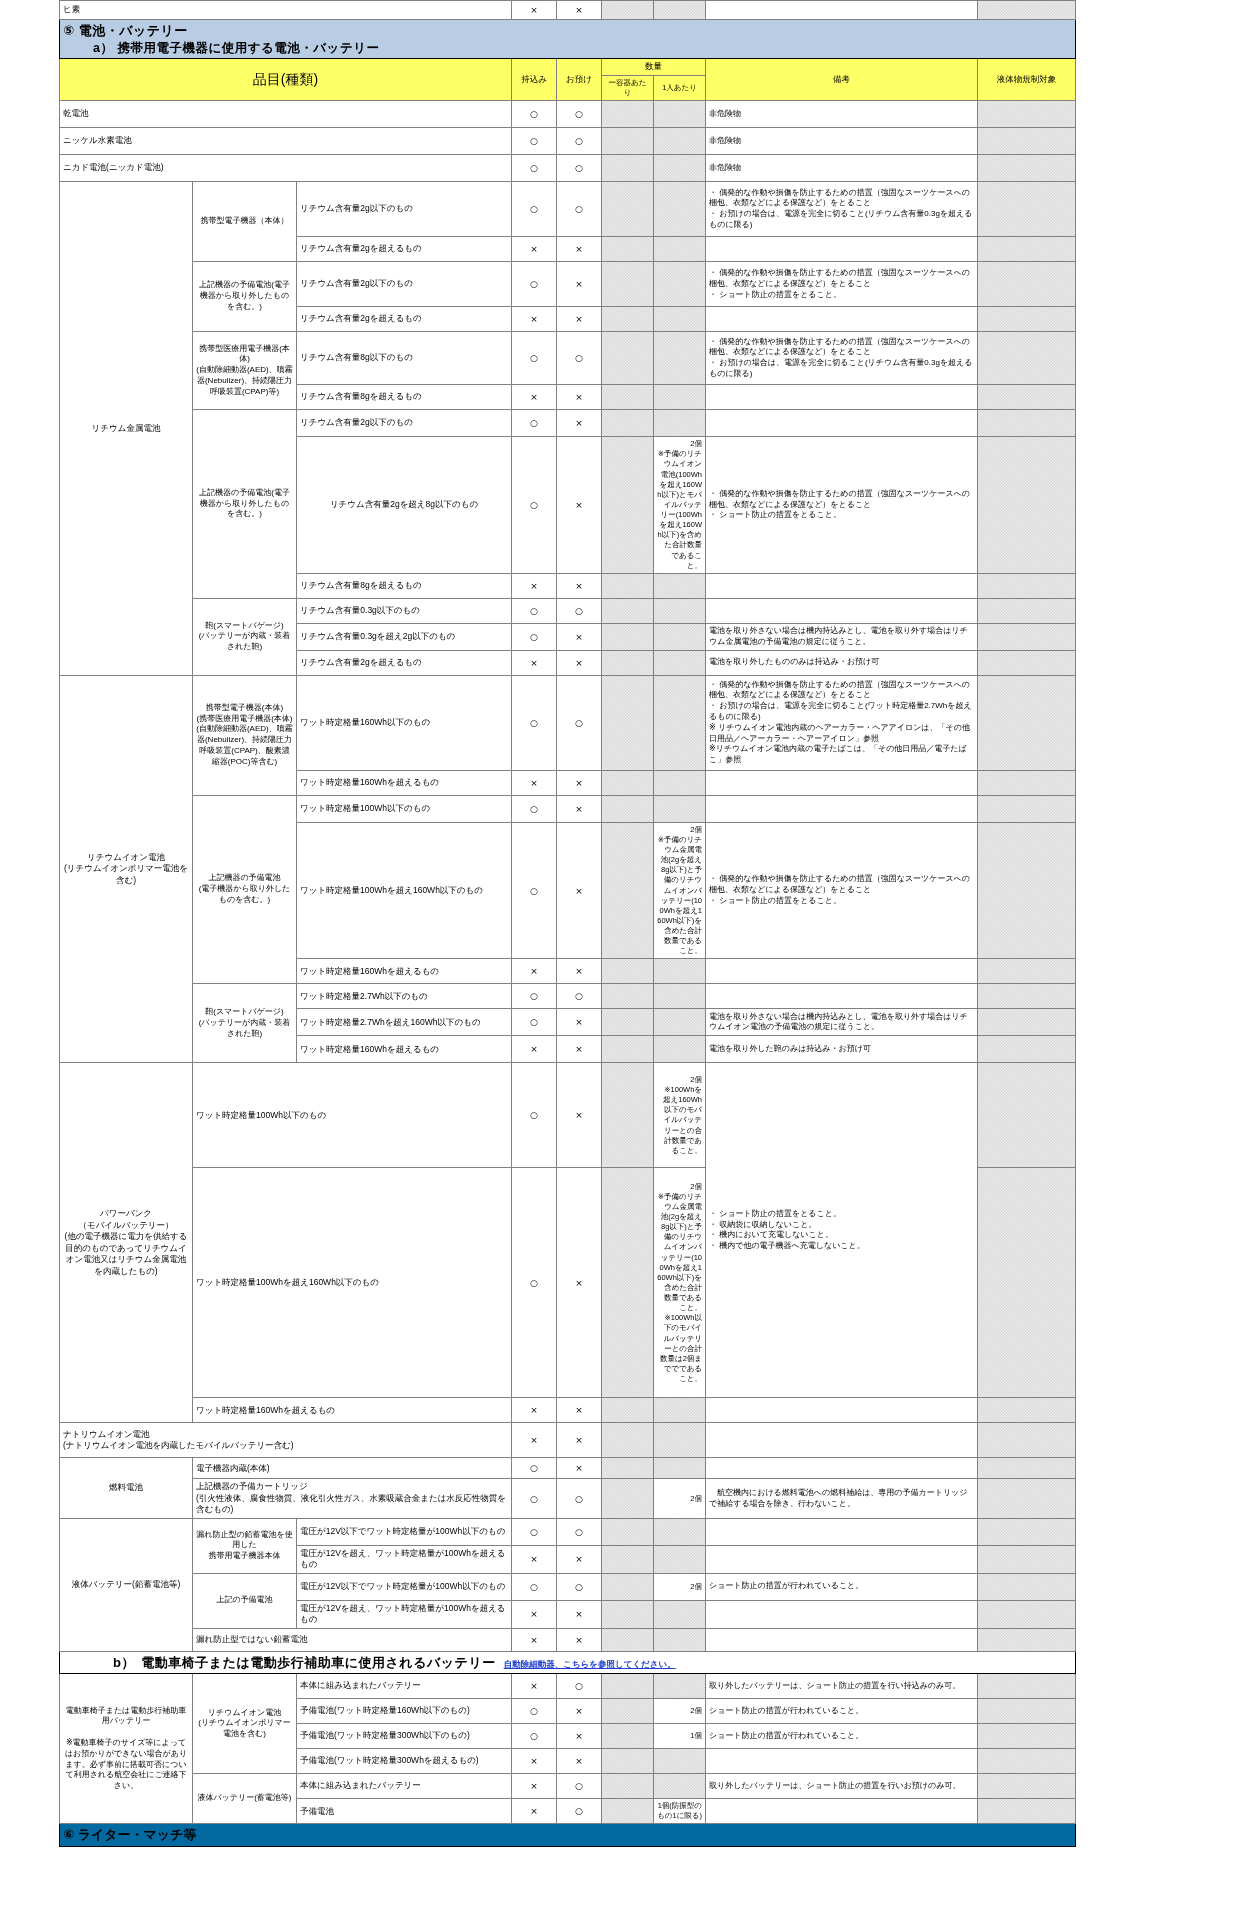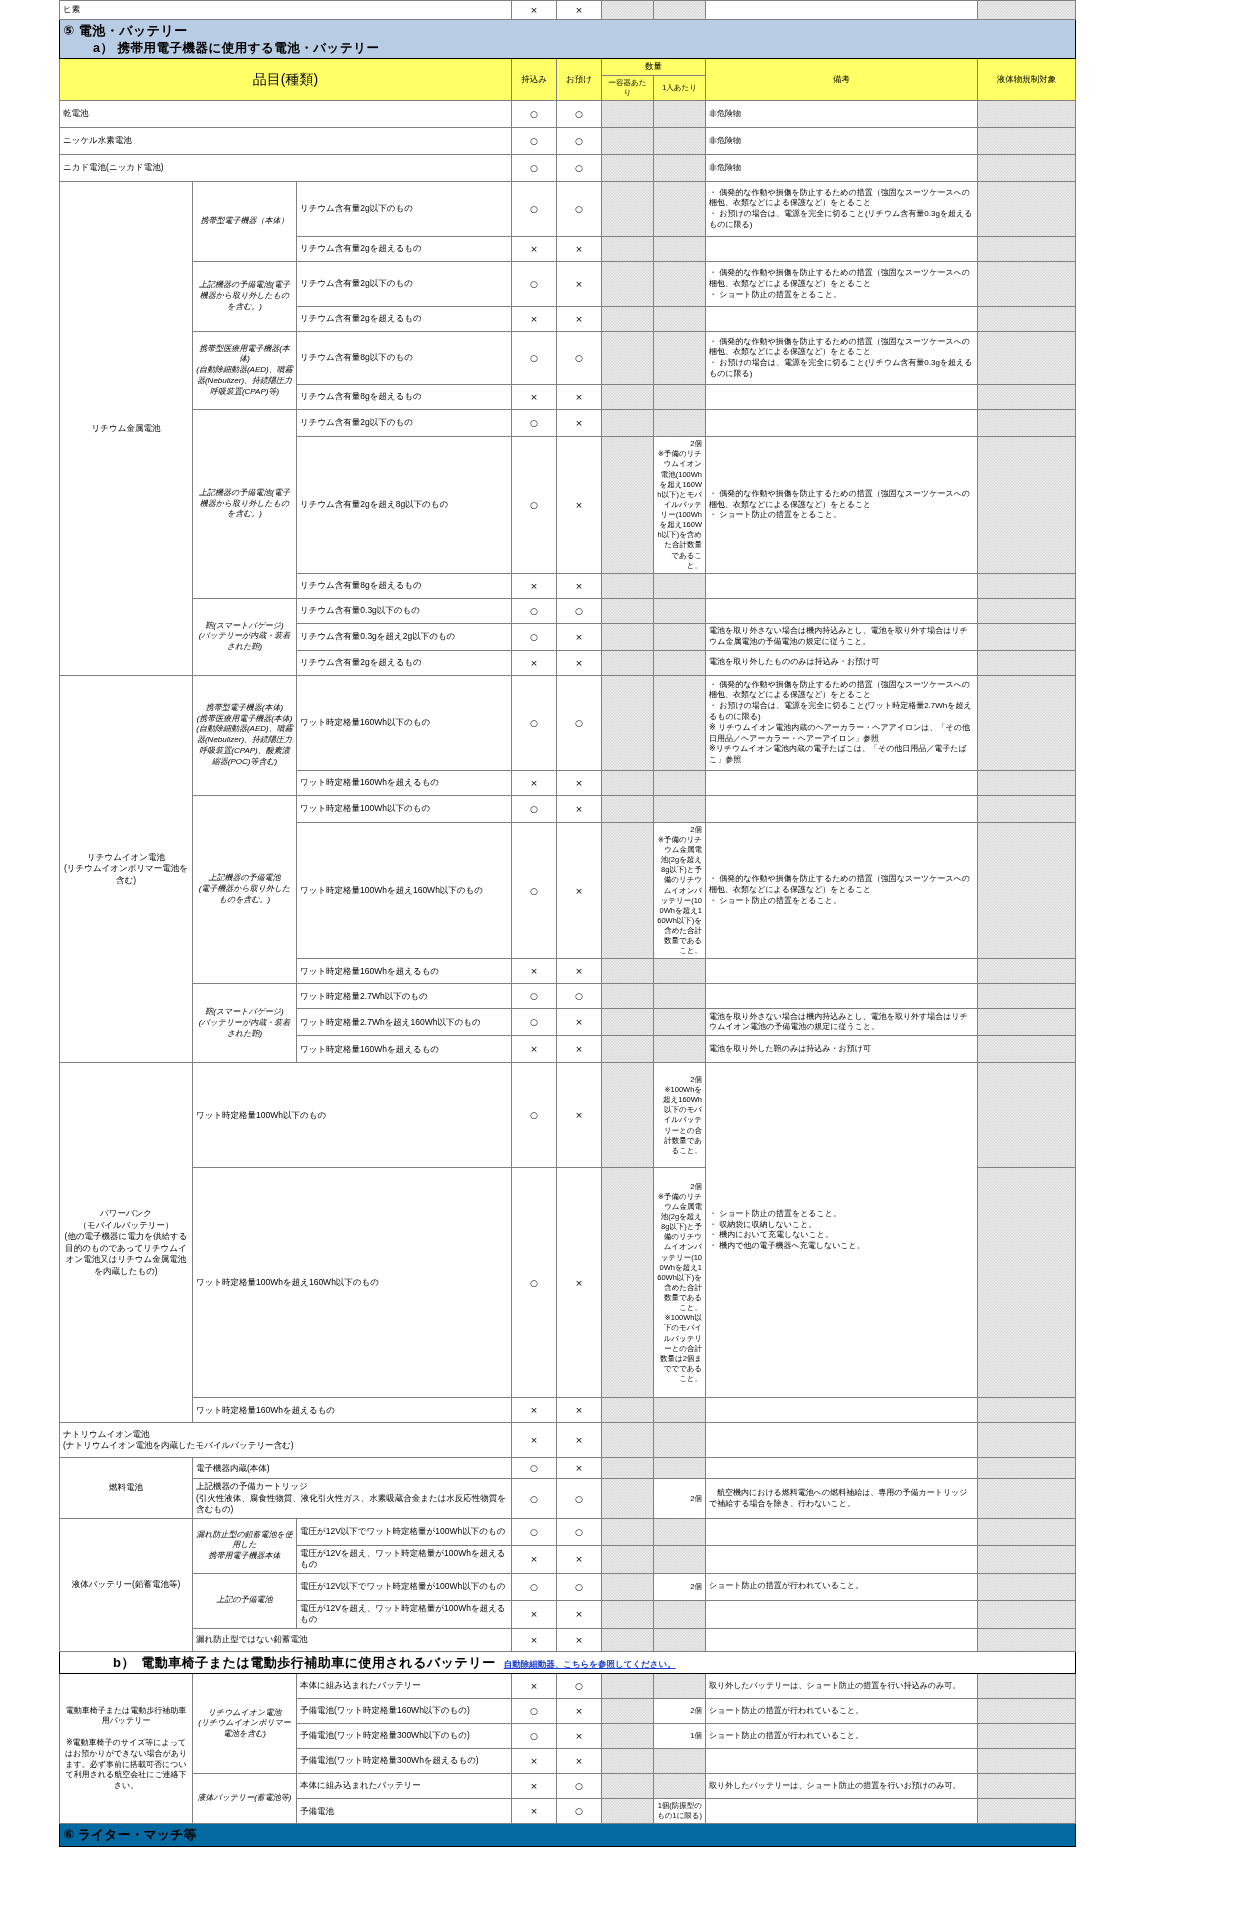--- a/index.html
+++ b/index.html
@@ -53,21 +53,21 @@
     background:#ffff66;
     border:1px solid #808080;
     font-weight:normal;
     font-size:8.5px;
     text-align:center;
     padding:2px;
   }
   .hd-item{font-size:14px;}
 
   
-  .c{text-align:center;font-style:italic;}
+  .c{text-align:center;}
   .l{text-align:left;}
   .top{vertical-align:top;}
   .gray{background:#e9e9e9;
     background-image:
       linear-gradient(45deg,#d8d8d8 25%,transparent 25%,transparent 75%,#d8d8d8 75%),
       linear-gradient(45deg,#d8d8d8 25%,transparent 25%,transparent 75%,#d8d8d8 75%);
     background-size:3px 3px;
     background-position:0 0,1.5px 1.5px;
   }
   .mark{font-size:9px;text-align:center;font-family:"DejaVu Sans",sans-serif;}
@@ -226,21 +226,21 @@
           <td class="l" style="height:22px;">リチウム含有量2g以下のもの</td>
           <td class="mark ">○</td>
           <td class="mark ">×</td>
           <td class="gray "></td>
           <td class="gray "></td>
           <td class="rem top "></td>
           <td class="gray"></td>
           <td class="nob"></td>
         </tr>
         <tr>
-          <td class="l" style="height:110px;">リチウム含有量2gを超え8g以下のもの</td>
+          <td class="l" style="height:110px;text-align:center;">リチウム含有量2gを超え8g以下のもの</td>
           <td class="mark ">○</td>
           <td class="mark ">×</td>
           <td class="gray "></td>
           <td class="note top">2個<br>※予備のリチウムイオン電池(100Whを超え160Wh以下)とモバイルバッテリー(100Whを超え160Wh以下)を含めた合計数量であること。</td>
           <td class="rem top ">・ 偶発的な作動や損傷を防止するための措置（強固なスーツケースへの梱包、衣類などによる保護など）をとること<br>・ ショート防止の措置をとること。</td>
           <td class="gray"></td>
           <td class="nob"></td>
         </tr>
         <tr>
           <td class="l" style="height:20px;">リチウム含有量8gを超えるもの</td>

